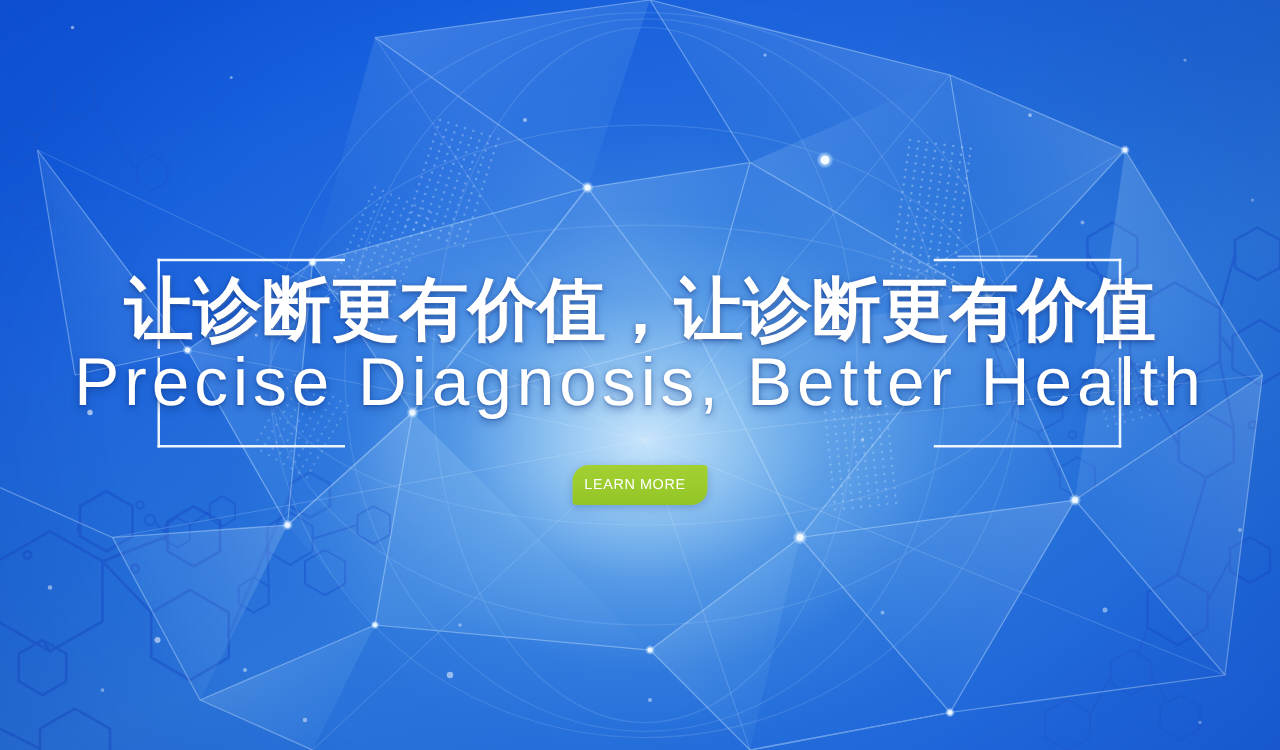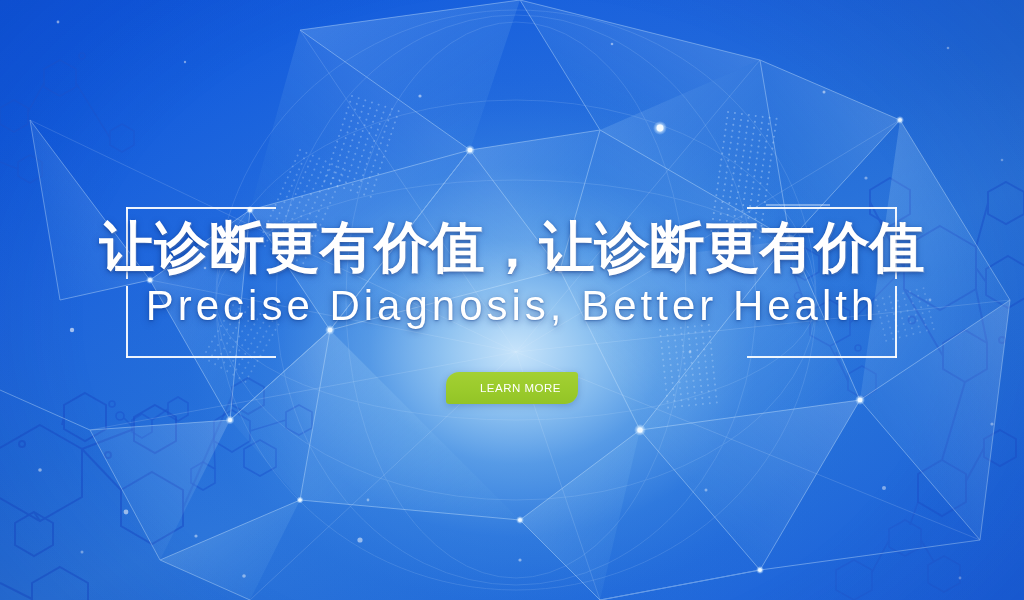--- a/index.html
+++ b/index.html
@@ -88,41 +88,41 @@
     text-shadow:
        0 2px 6px rgba(9,48,128,0.55),
        0 1px 2px rgba(9,48,128,0.45),
        1px 1px 0 rgba(255,255,255,0.25);
     white-space:nowrap;
   }
   .headline-en{
     margin:4px 0 0 0;
     font-family:"Liberation Sans","DejaVu Sans",sans-serif;
     font-weight:400;
-    font-size:42px;
+    font-size:54px;
     line-height:48px;
     letter-spacing:4.0px;
     color:#ffffff;
     text-shadow:
        0 2px 7px rgba(9,48,128,0.50),
        0 1px 2px rgba(9,48,128,0.40);
     white-space:nowrap;
   }
 
   
   .cta-wrap{
     position:absolute;
     left:0;right:0;top:372px;
     text-align:center;
   }
   .cta{
     display:inline-block;
     box-sizing:border-box;
     min-width:99px;
-    padding:10px 17px 10px 34px;
+    padding:10px 17px 10px 9px;
     background:linear-gradient(180deg,#a3d033 0%,#9bcb2c 52%,#93c426 100%);
     color:#ffffff;
     font-family:"Liberation Sans","DejaVu Sans",sans-serif;
     font-size:11.5px;
     font-weight:400;
     letter-spacing:0.5px;
     line-height:12px;
     text-align:center;
     border:0;
     cursor:pointer;

